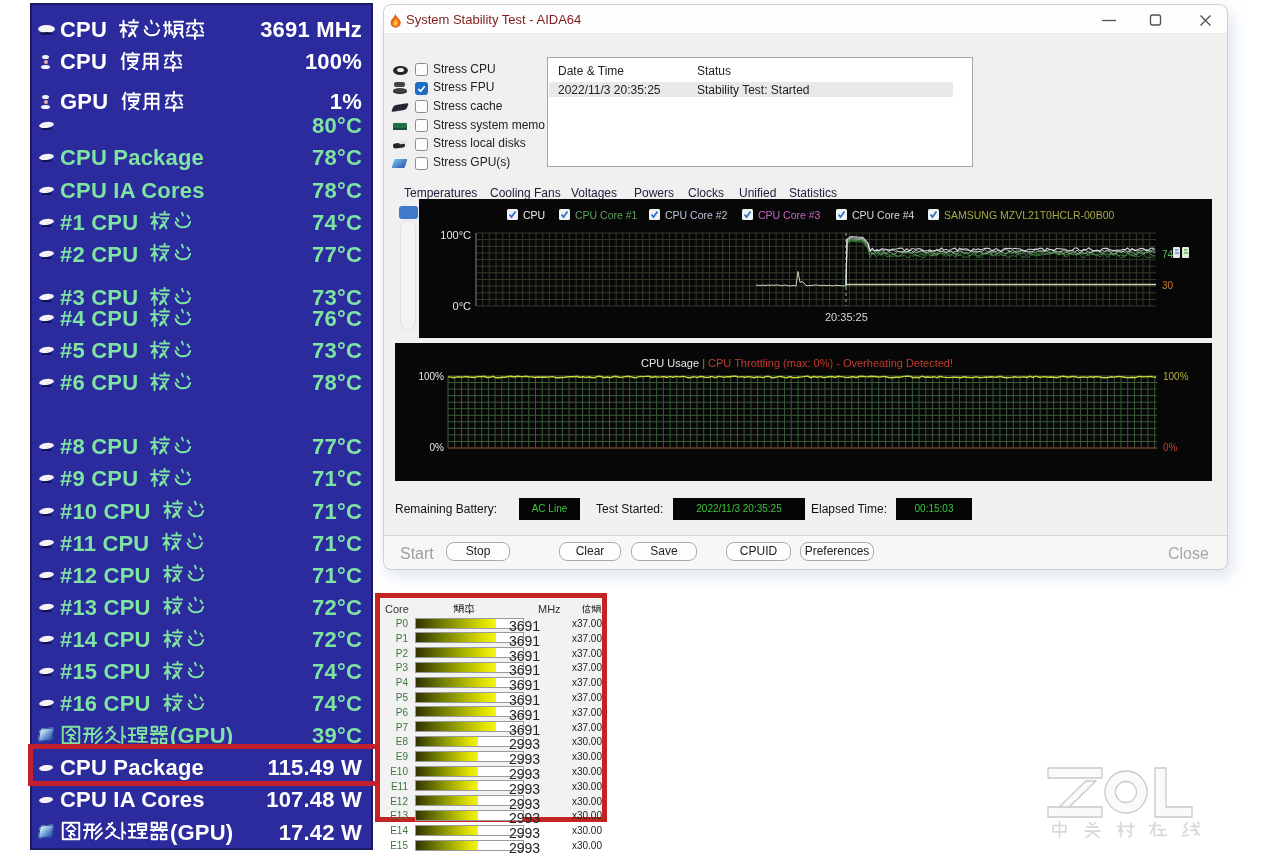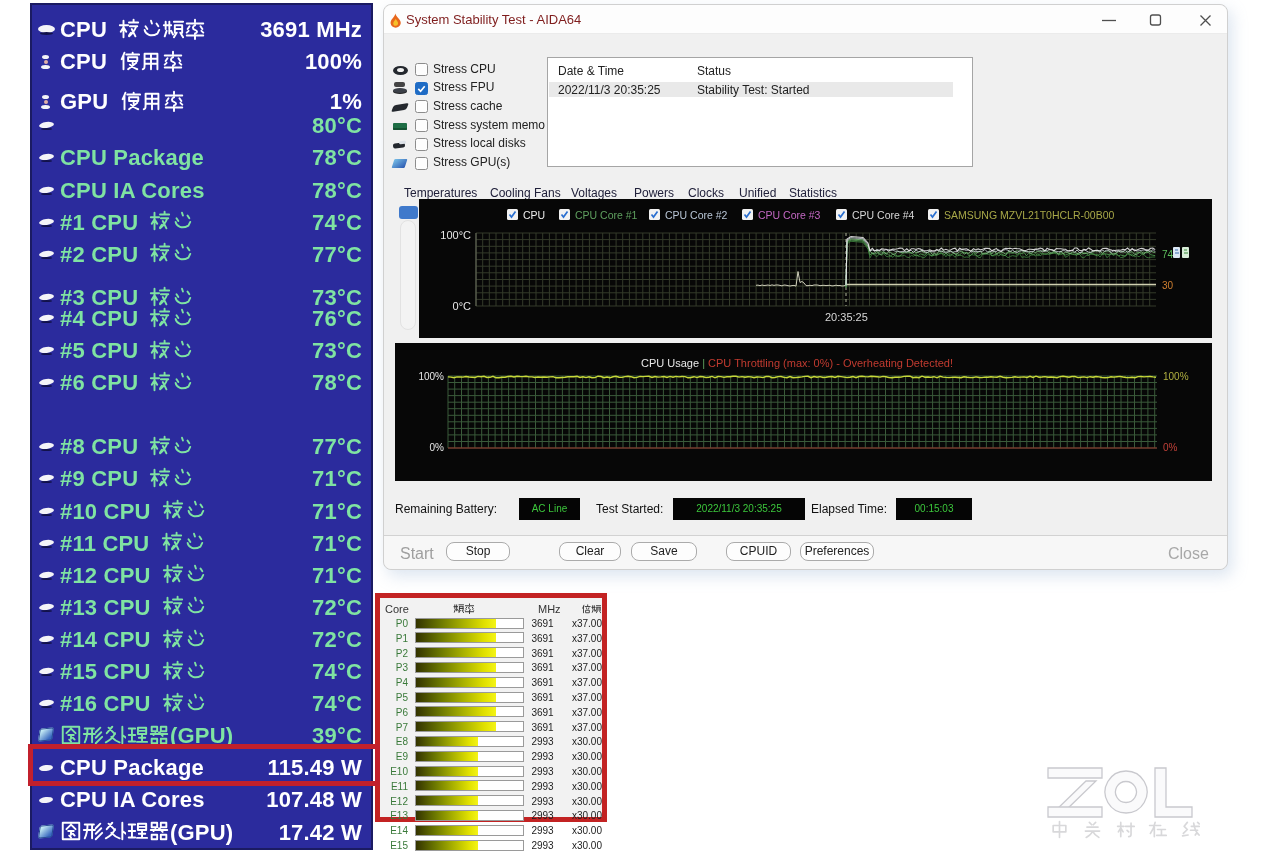--- a/index.html
+++ b/index.html
@@ -49,21 +49,21 @@
 #cw{position:absolute;left:377px;top:566px;width:228px;height:26px;background:#fdfdfd;border:1px solid #d8d8d8}
 #cwtitle{position:absolute;left:4px;top:5px;font-size:13px;color:#222}
 #cwclose{position:absolute;right:2px;top:4px;width:18px;height:18px;background:#c5443c;border-radius:2px}
 #cwclose svg{position:absolute;left:4px;top:4px;width:10px;height:10px}
 #redbox2{position:absolute;left:375px;top:593px;width:232px;height:229px;border:5px solid #c32323;background:#f2f2f2;z-index:25}
 .chead{position:absolute;font-size:11px;color:#333}
 .crow{position:absolute;left:5px;width:217px;height:14px}
 .clab{position:absolute;left:0;width:23px;text-align:right;font-size:10px;color:#3a7a3a;top:1px}
 .cbar{position:absolute;left:30px;top:0.5px;width:109px;height:11px;background:#fff;border:1px solid #9a9a9a}
 .cfill{position:absolute;left:0;top:0;height:100%;background:linear-gradient(90deg,#333300,#6a7600 30%,#aab200 60%,#e0e000 85%,#f4f416)}
-.cmhz{position:absolute;left:140px;width:35px;text-align:center;font-size:10px;color:#222;top:1px}
+.cmhz{position:absolute;left:124px;width:35px;text-align:left;font-size:14px;color:#222;top:1px}
 .cmul{position:absolute;left:183px;width:34px;text-align:right;font-size:10px;color:#222;top:1px}
 #zol{position:absolute;left:1040px;top:760px}
 #zolcn{position:absolute;left:1050px;top:820px;width:150px;display:flex;justify-content:space-between;color:#d8d8da}
 </style></head>
 <body>
 <div id="stage">
 <svg width="0" height="0" style="position:absolute">
       <defs>
         <g id="g-he2">
           <path d="M6,3 V21 M2,8 H11 M6,10 L3,15 M6,10 L9,15 M12,5 H22 M17,2 V5 M13,9 H21 M20,9 C18,14 15,18 12,20 M15,12 L19,20 M14,16 L12,19" fill="none" stroke="currentColor" stroke-width="2.1" stroke-linecap="round" stroke-linejoin="round"></path>

